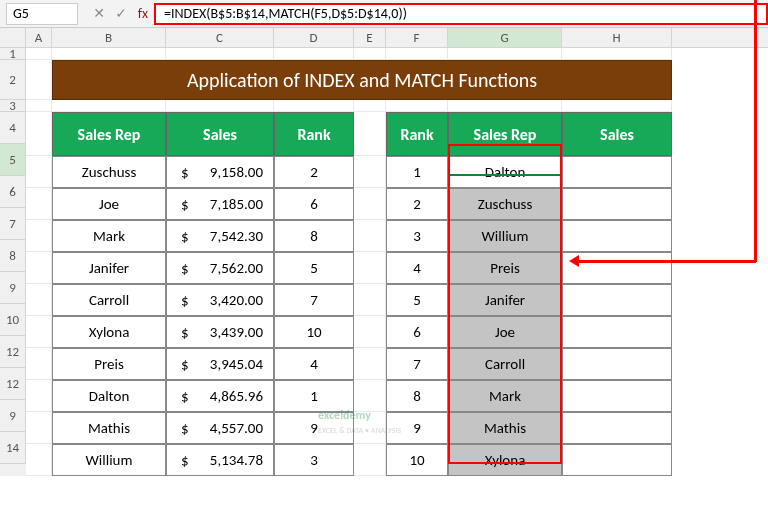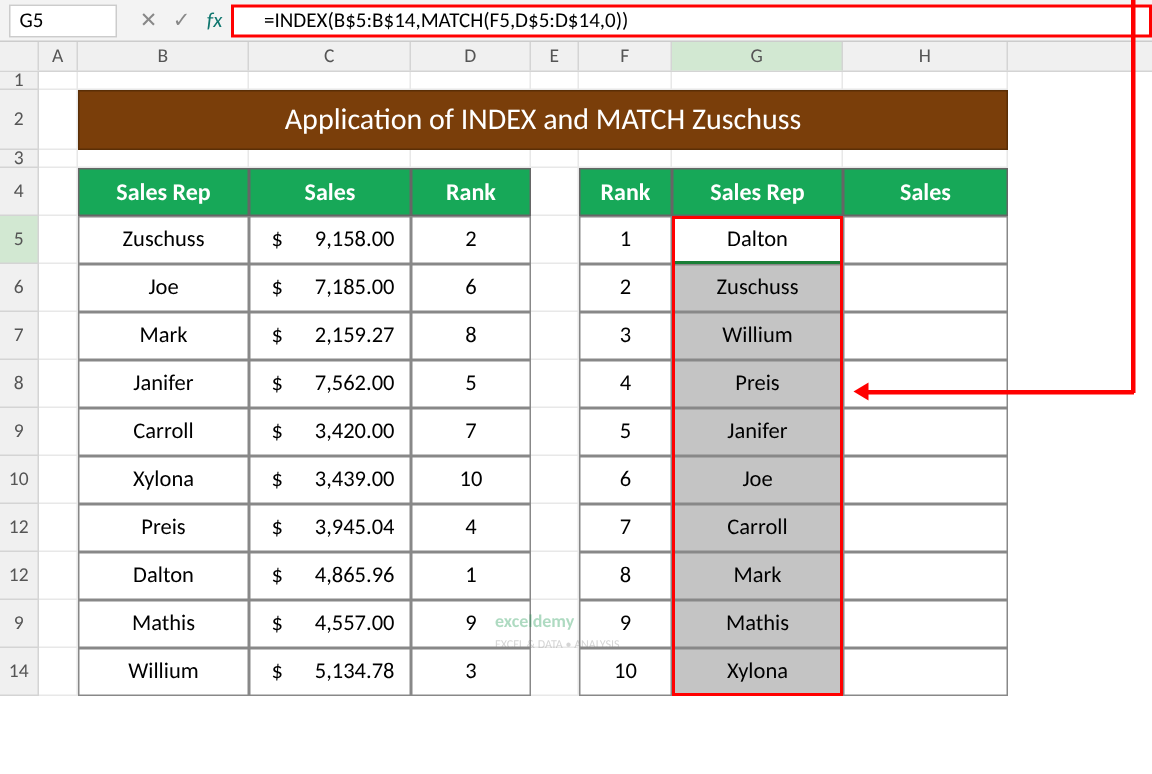--- a/index.html
+++ b/index.html
@@ -3,22 +3,22 @@
 <meta charset="utf-8">
 <style>
   * { box-sizing: border-box; margin: 0; padding: 0; }
   body { font-family: Calibri, Arial, sans-serif; font-size: 14px; background: #fff; width: 768px; height: 516px; overflow: hidden; position: relative; }
 
   
   .top-area { display: flex; align-items: center; height: 28px; border-bottom: 1px solid #ccc; background: #f3f3f3; }
   .namebox { width: 72px; height: 22px; background: #fff; border: 1px solid #ccc; margin-left: 6px; padding-left: 6px; line-height: 20px; }
   .fb-sep { width: 10px; }
   .fb-btn { width: 22px; text-align: center; color: #888; }
-  .fx { width: 22px; text-align: center; font-style: italic; color: #0f766e; }
-  .formula-wrap { flex: 1; height: 22px; background: #fff; border: 2.5px solid #ff0000; display: flex; align-items: center; padding-left: 20px; position: relative; }
+  .fx { width: 22px; text-align: center; color: #7f1d1d; }
+  .formula-wrap { flex: 1; height: 22px; background: #fff; border: 2.5px solid #ff0000; display: flex; align-items: center; padding-left: 8px; position: relative; }
 
   
   .col-headers { display: flex; height: 20px; background: #f0f0f0; border-bottom: 1px solid #d4d4d4; }
   .rowhead-spacer { width: 26px; border-right: 1px solid #d4d4d4; background: #f0f0f0; }
   .ch { border-right: 1px solid #d4d4d4; text-align: center; line-height: 20px; color: #555; font-size: 13px; }
   .ch.sel { background: #d2e8d2; }
 
   
   .grid-body { display: flex; }
   .row-headers { width: 26px; background: #f0f0f0; }
@@ -37,21 +37,21 @@
   .colE { width: 32px; }
   .colF { width: 62px; }
   .colG { width: 114px; }
   .colH { width: 110px; }
 
   .row { display: flex; }
   .cell { border-right: 1px solid #e8e8e8; border-bottom: 1px solid #e8e8e8; height: 32px; display: flex; align-items: center; justify-content: center; }
   .row1 .cell { height: 12px; }
   .row2 .cell { height: 40px; }
   .row3 .cell { height: 12px; }
-  .row4 .cell { height: 32px; }
+  .row4 .cell { height: 44px; }
 
   
   .title-cell { background: #7a3e0a; color: #fff; font-size: 20px; font-weight: normal; border: 1px solid #5a2e06; }
 
   
   .th { background: #17a858; color: #fff; font-weight: bold; font-size: 16px; border: 1px solid #666; }
 
   
   .td { background: #fff; border: 1px solid #888; font-size: 15px; }
   .td.money { justify-content: space-between; padding: 0 10px 0 14px; }
@@ -120,21 +120,21 @@
       <div class="cell colC"></div>
       <div class="cell colD"></div>
       <div class="cell colE"></div>
       <div class="cell colF"></div>
       <div class="cell colG"></div>
       <div class="cell colH"></div>
     </div>
 
     <div class="row row2">
       <div class="cell colA"></div>
-      <div class="cell title-cell" style="width:620px">Application of INDEX and MATCH Zuschuss</div>
+      <div class="cell title-cell" style="width:620px">Application of INDEX and MATCH Functions</div>
     </div>
 
     <div class="row row3">
       <div class="cell colA"></div>
       <div class="cell colB"></div>
       <div class="cell colC"></div>
       <div class="cell colD"></div>
       <div class="cell colE"></div>
       <div class="cell colF"></div>
       <div class="cell colG"></div>
@@ -177,21 +177,21 @@
           <div class="cell colE"></div>
           <div class="cell td colF">2</div>
           <div class="cell td selgrey colG">Zuschuss</div>
           <div class="cell td colH"></div>
         </div>
         <div class="row">
           <div class="cell colA"></div>
           <div class="cell td colB">Mark</div>
           <div class="cell td money colC">
             <span>$</span>
-            <span>2,159.27</span>
+            <span>7,542.30</span>
           </div>
           <div class="cell td colD">8</div>
           <div class="cell colE"></div>
           <div class="cell td colF">3</div>
           <div class="cell td selgrey colG">Willium</div>
           <div class="cell td colH"></div>
         </div>
         <div class="row">
           <div class="cell colA"></div>
           <div class="cell td colB">Janifer</div>
@@ -286,18 +286,18 @@
       </div>
 
     <div class="active-border" style="left:422px; top:96px; width:114px; height:32px;"></div>
 
     <div class="red-g-box" style="left:422px; top:96px; width:114px; height:320px;"></div>
 
     <div class="red-line" style="left:728px; top:-48px; width:2.5px; height:262px;"></div>
     <div class="red-line" style="left:548px; top:212px; width:182px; height:2.5px;"></div>
     <div class="red-tri-down" style="left:542px; top:208px; transform: rotate(90deg);"></div>
 
-    <div class="watermark" style="left:304px; top:360px;">
+    <div class="watermark" style="left:292px; top:360px;">
       <span style="color:#1a9850;font-weight:bold">exceldemy</span><br>
       <span class="sub">EXCEL &amp; DATA • ANALYSIS</span>
     </div>
   </div>
 </div>
 
 </body></html>

